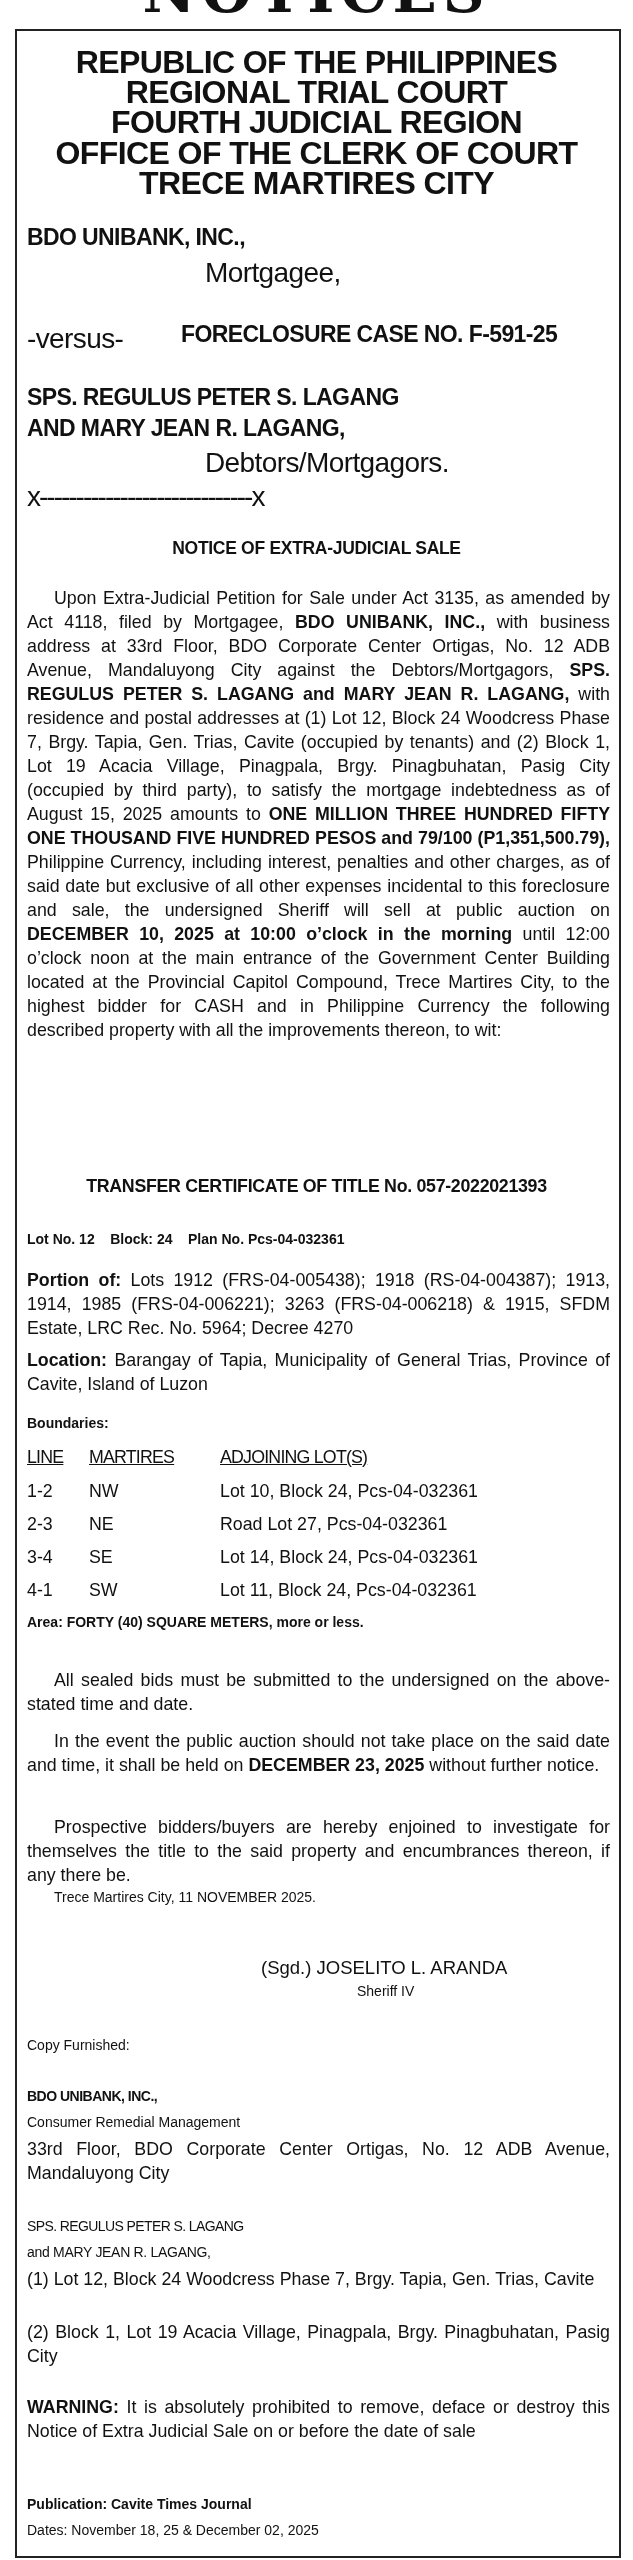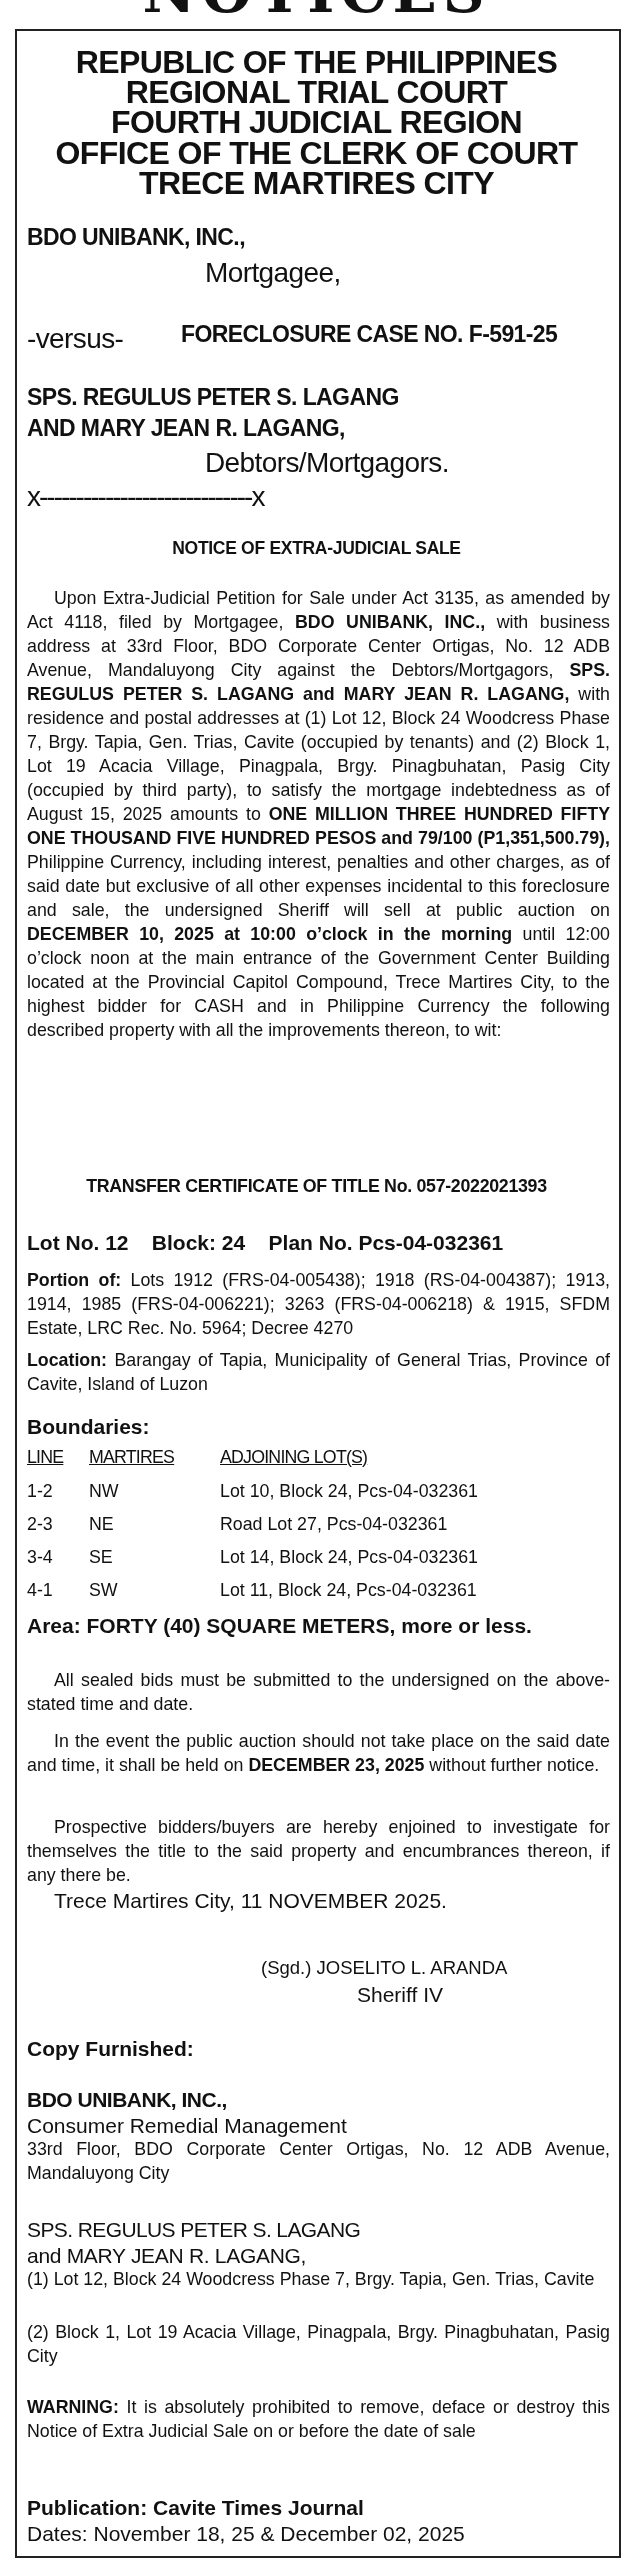--- a/index.html
+++ b/index.html
@@ -12,21 +12,21 @@
          border: 2px solid #222; }
   .abs { position: absolute; white-space: nowrap; }
   .hdr { left: 0; width: 633px; text-align: center; font-weight: bold; font-size: 32px;
          letter-spacing: -0.6px; }
   .party { left: 27px; font-weight: bold; font-size: 23px; letter-spacing: -0.6px; }
   .role { font-size: 28px; letter-spacing: -0.6px; }
   .title { left: 0; width: 633px; text-align: center; font-weight: bold; font-size: 17.5px; letter-spacing: -0.3px; }
   .body { left: 27px; width: 583px; font-size: 17.8px; line-height: 24px; text-align: justify;
           text-align-last: auto; white-space: normal; }
   .body.indent { text-indent: 27px; }
-  .line { left: 27px; font-size: 21px; }
+  .line { left: 27px; font-size: 14px; }
   b { font-weight: bold; }
   .u { text-decoration: underline; }
   .tbl { left: 27px; font-size: 17.8px; }
   .c1 { position: absolute; left: 0; }
   .c2 { position: absolute; left: 62px; }
   .c3 { position: absolute; left: 193px; }
 </style>
 </head>
 <body>
 
@@ -86,21 +86,21 @@
 <div class="abs line" style="top:1614px; font-weight:bold">Area: FORTY (40) SQUARE METERS, more or less.</div>
 
 <div class="abs body indent" style="top:1668px">All sealed bids must be submitted to the undersigned on the above-stated time and date.</div>
 <div class="abs body indent" style="top:1729px"><span>In the event the public auction should not take place on the said date and time, it shall be held on </span><b>DECEMBER 23, 2025</b><span> without further notice.</span></div>
 <div class="abs body indent" style="top:1815px">Prospective bidders/buyers are hereby enjoined to investigate for themselves the title to the said property and encumbrances thereon, if any there be.</div>
 <div class="abs line" style="top:1889px; left:54px">Trece Martires City, 11 NOVEMBER  2025.</div>
 
 <div class="abs line" style="top:1957px; left:261px; font-weight:normal; font-size:18.5px">(Sgd.) JOSELITO L. ARANDA</div>
 <div class="abs line" style="top:1983px; left:357px">Sheriff IV</div>
 
-<div class="abs line" style="top:2037px; font-weight:bold">Copy Furnished:</div>
+<div class="abs line" style="top:2037px; font-weight:normal">Copy Furnished:</div>
 <div class="abs line" style="top:2088px; font-weight:bold; letter-spacing:-0.5px">BDO UNIBANK, INC.,</div>
 <div class="abs line" style="top:2114px">Consumer Remedial Management</div>
 <div class="abs body" style="top:2137px">33rd Floor, BDO Corporate Center Ortigas, No. 12 ADB Avenue, Mandaluyong City</div>
 <div class="abs line" style="top:2218px; letter-spacing:-0.6px">SPS. REGULUS PETER S. LAGANG</div>
 <div class="abs line" style="top:2244px; letter-spacing:-0.3px">and MARY JEAN R. LAGANG,</div>
 <div class="abs body" style="top:2267px">(1) Lot 12, Block 24 Woodcress Phase 7, Brgy. Tapia, Gen. Trias, Cavite</div>
 <div class="abs body" style="top:2320px">(2) Block 1, Lot 19 Acacia Village, Pinagpala, Brgy. Pinagbuhatan, Pasig City</div>
 
 <div class="abs body" style="top:2395px"><b>WARNING:</b><span> It is absolutely prohibited to remove, deface or destroy this Notice of Extra Judicial Sale on or before the date of sale</span></div>
 

